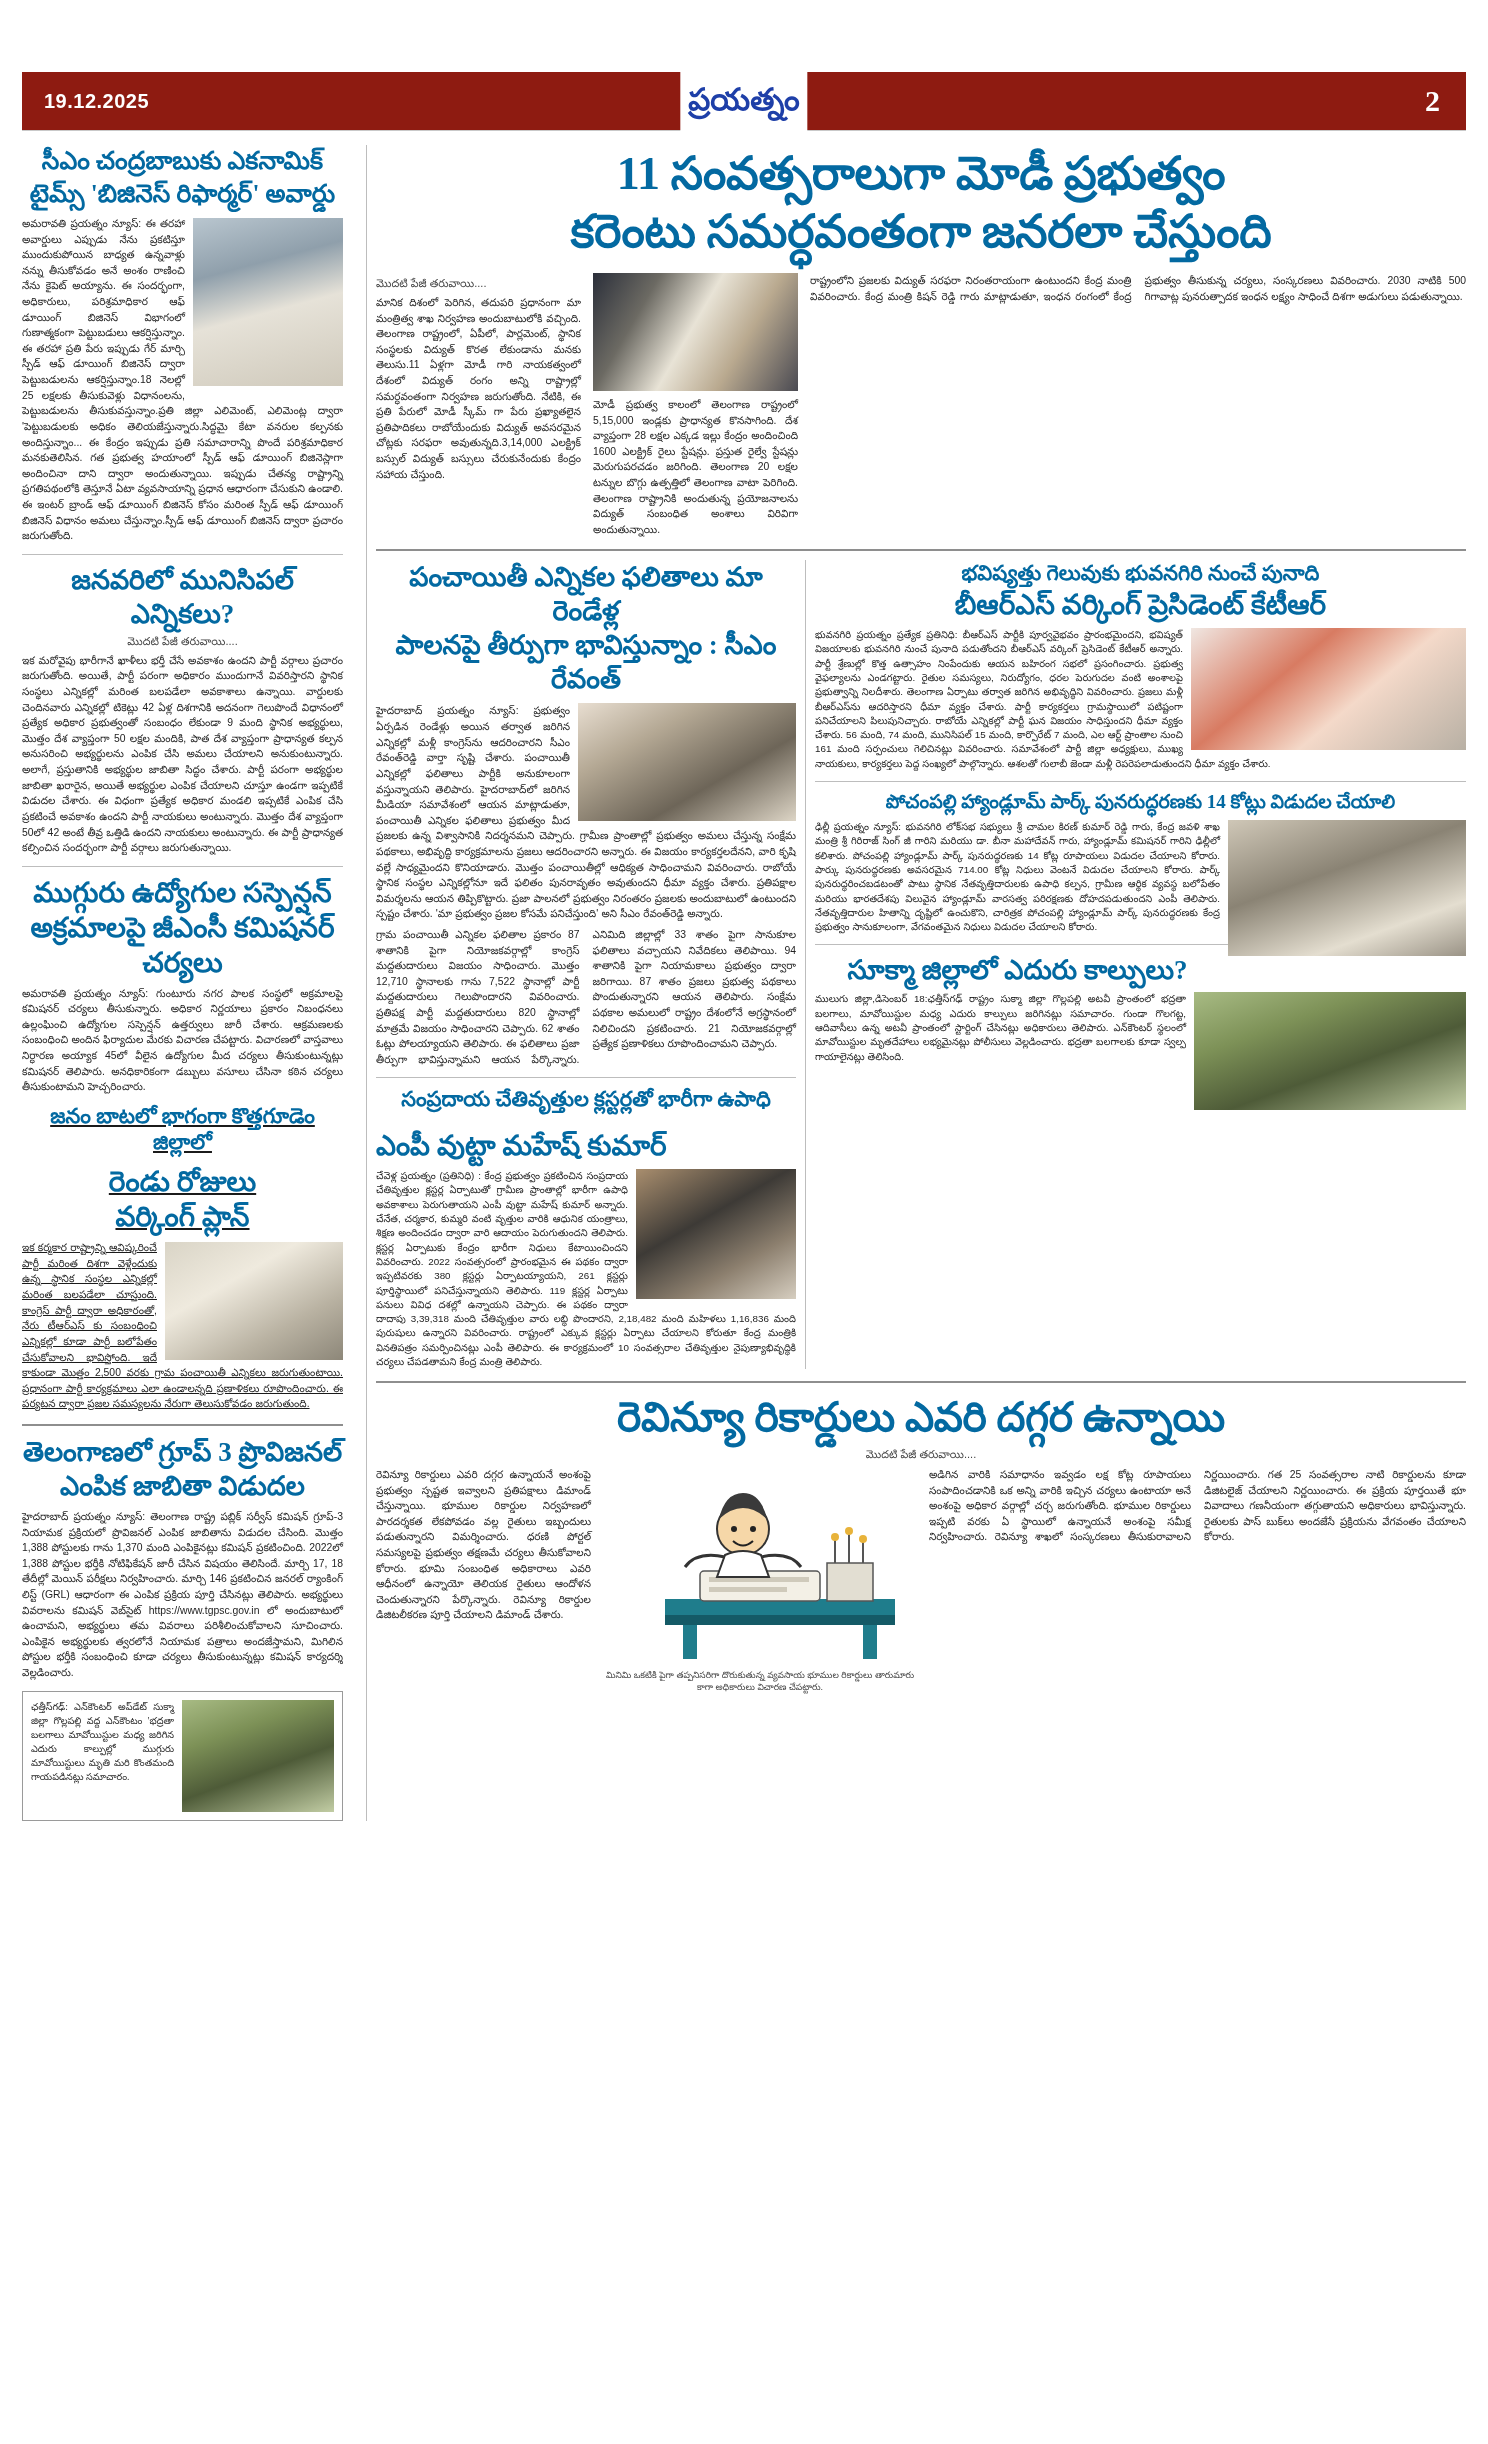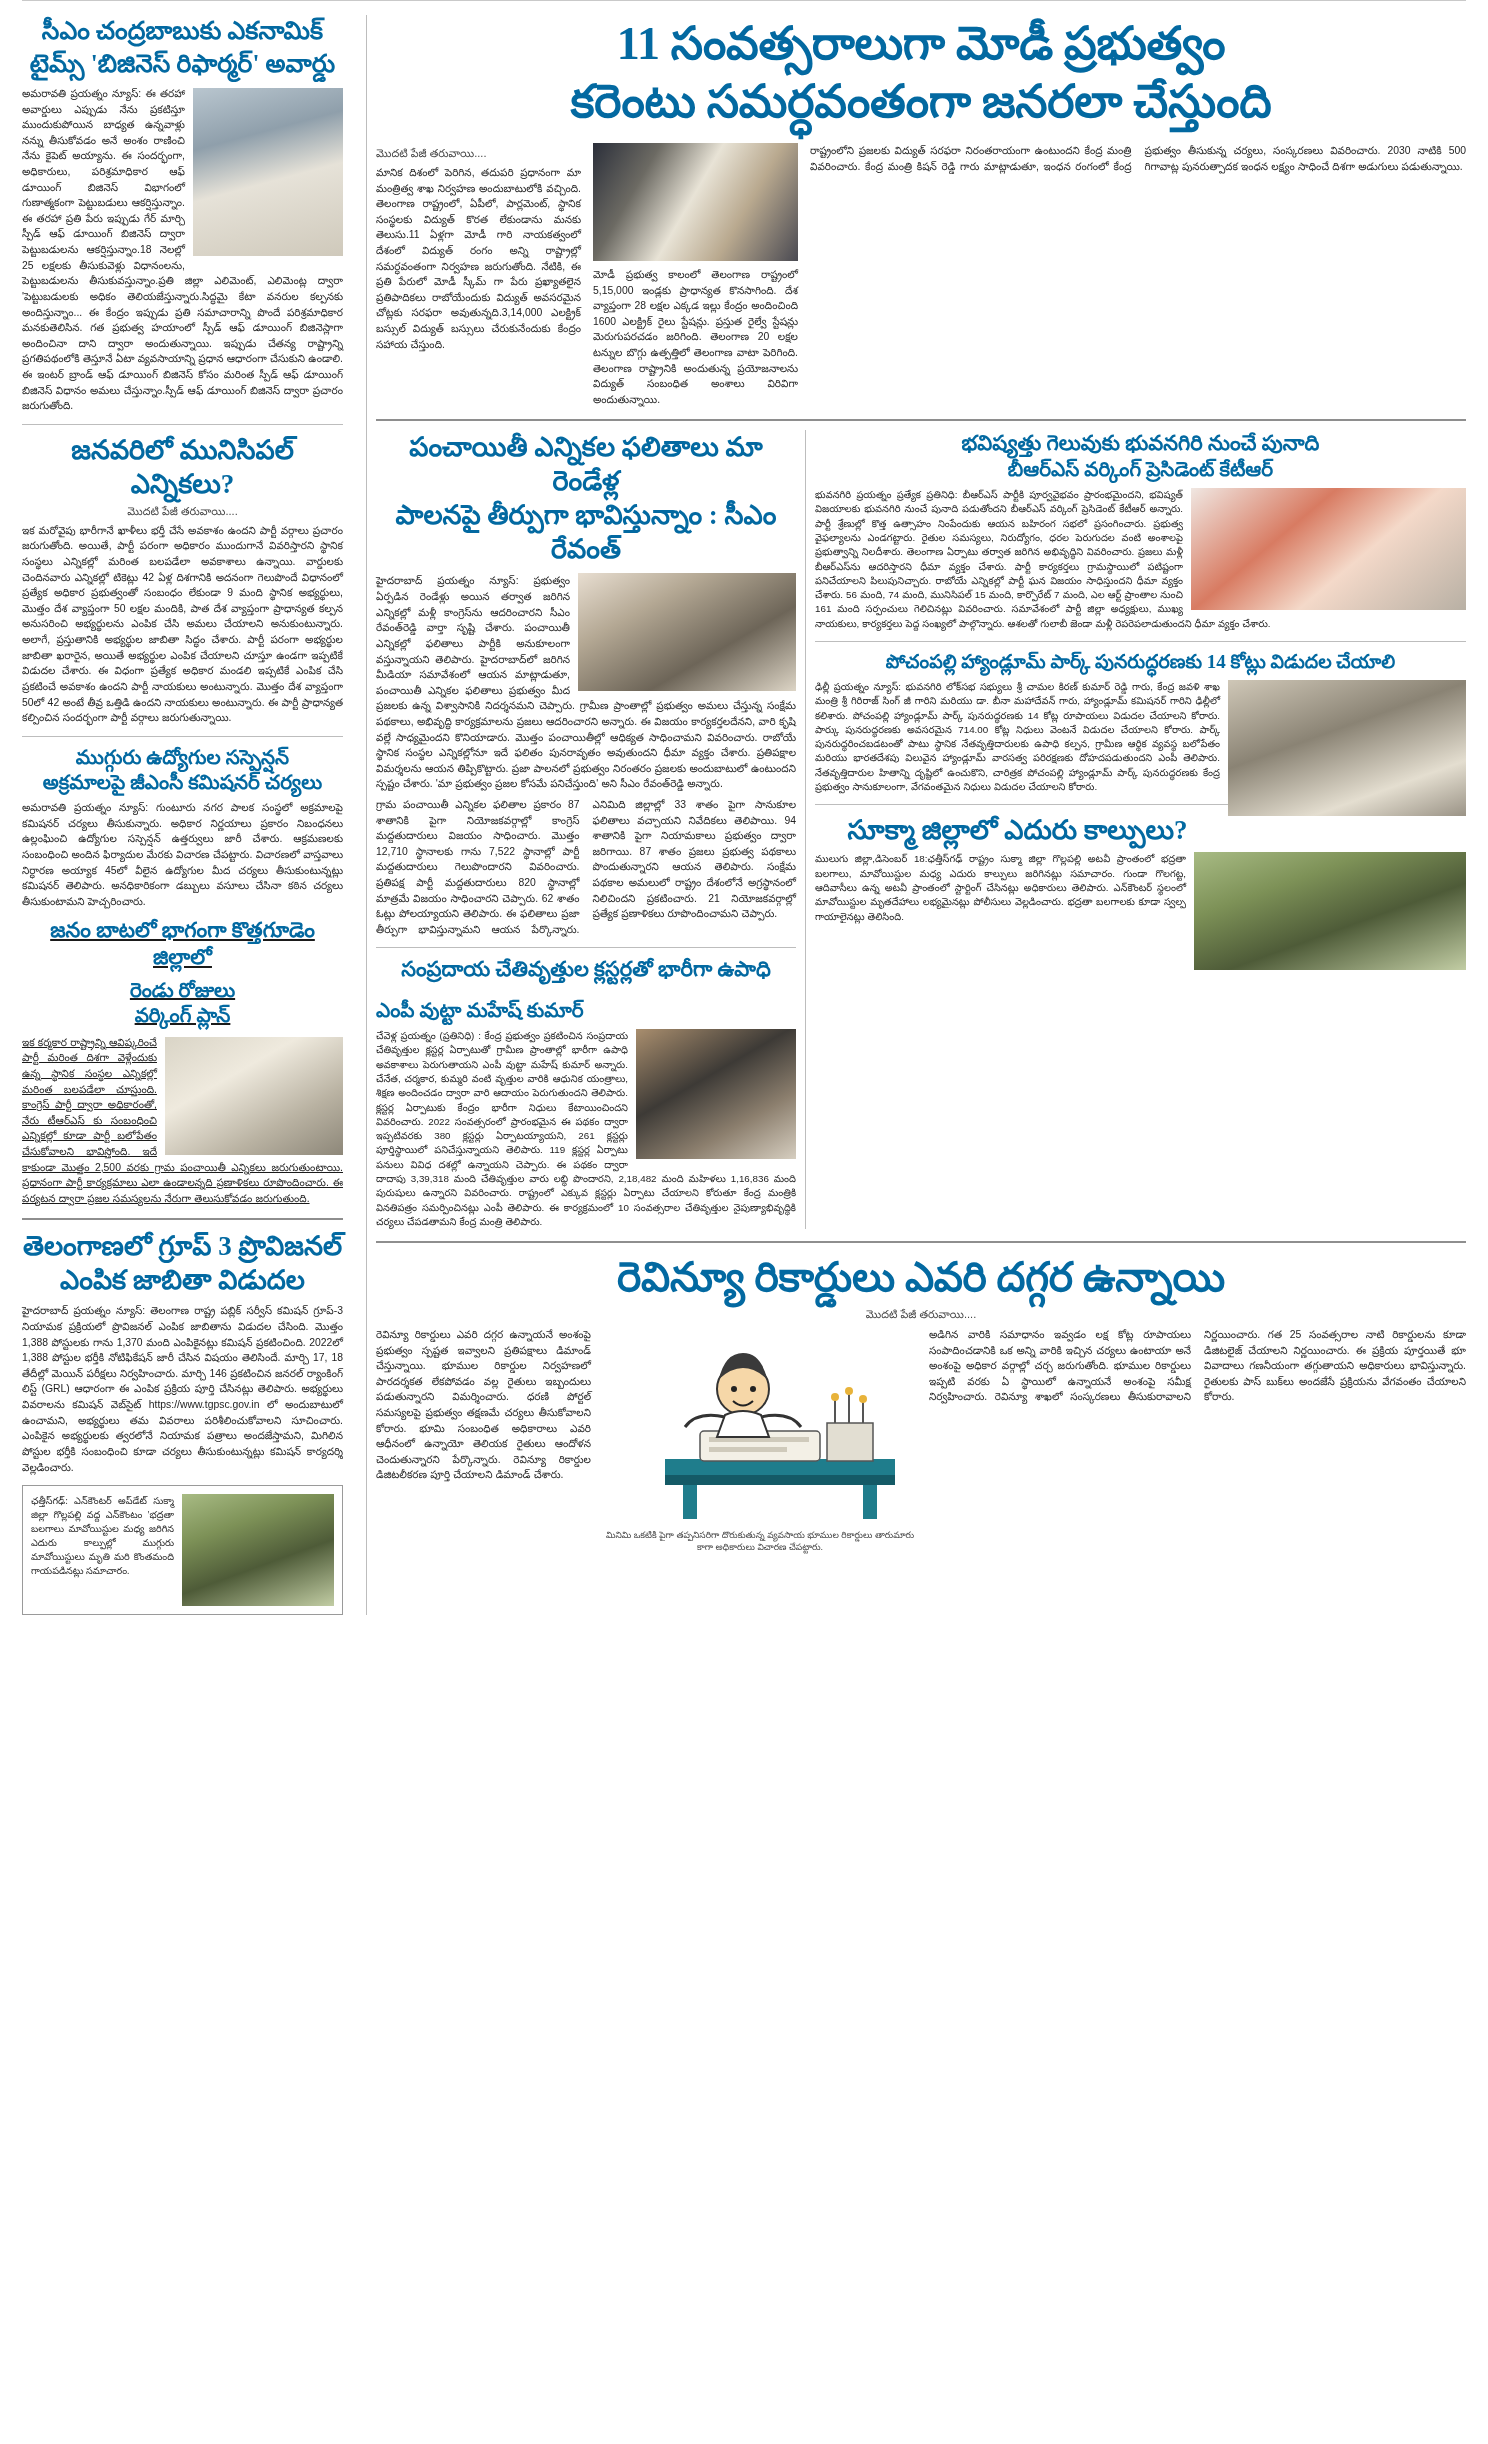--- a/index.html
+++ b/index.html
@@ -60,21 +60,21 @@
   
   .hl-major {
     font-family:"Liberation Serif","DejaVu Serif",serif;
     font-weight:bold;
     text-align:center;
     color:#0369a1;
     line-height:1.26;
   }
   .hl-lead   { font-size:46px; letter-spacing:-.3px; }
   .hl-sec    { font-size:27px; }
-  .hl-sec2   { font-size:20px; }
+  .hl-sec2   { font-size:28px; }
   .hl-sub    { font-size:21px; }
   .hl-left   { font-size:25px; line-height:1.3; }
 
   .kicker {
     text-align:center; font-size:11px; color:#444; margin:4px 0 3px;
   }
 
   
   .body-txt {
     font-size:10.4px;
@@ -108,20 +108,27 @@
 
   .hr-thin { border-top:1px solid #bdbdbd; margin:10px 0 8px; }
   .hr-thick{ border-top:2px solid #8e8e8e; margin:12px 0 9px; }
   .note { font-size:9.6px; line-height:1.46; text-align:justify; color:#2a2a2a; }
 </style>
 </head>
 <body>
 
 <div class="page">
 
+  <div class="masthead">
+    <div class="date">19.12.2025</div>
+    <div class="logo-box">
+      <span>ప్రయత్నం</span>
+    </div>
+    <div class="pageno">2</div>
+  </div>
   <div class="rule-under"></div>
 
   <div class="cols">
 
     <div class="col-l">
 
       <div>
         <div class="hl-major hl-left">సీఎం చంద్రబాబుకు ఎకనామిక్</div>
         <div class="hl-major hl-left">టైమ్స్ 'బిజినెస్ రిఫార్మర్' అవార్డు</div>
         <div style="margin-top:6px;">

